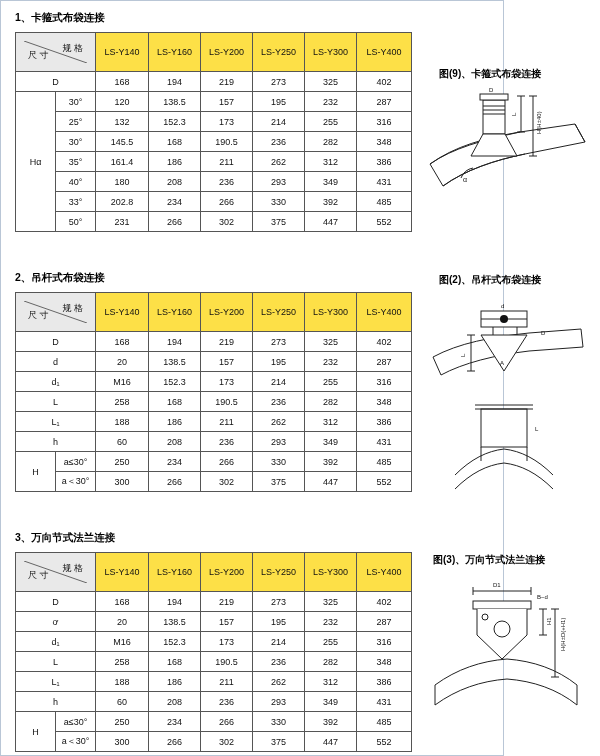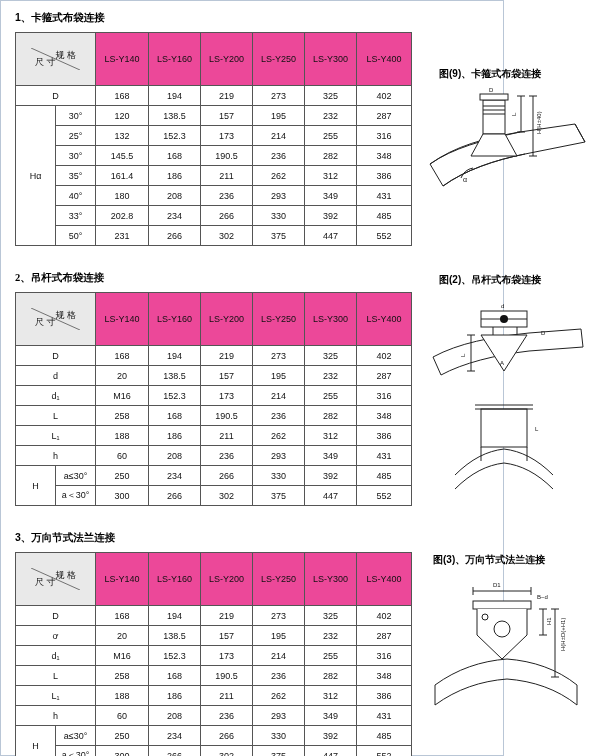--- a/index.html
+++ b/index.html
@@ -54,27 +54,27 @@
     text-align: center;
     vertical-align: middle;
     font-size: 9px;
     font-weight: normal;
     padding: 0;
     height: 19px;
     color: #111;
     background: #fff;
   }
   table.spec td.hdr {
-    background: #ec4899;
+    background: #fde047;
     font-size: 9px;
   }
   table.spec td.corner {
     background: #e9e9e9;
     position: relative;
-    padding: 15px;
+    padding: 8px;
   }
   .corner-inner {
     position: relative;
     width: 100%;
     height: 100%;
     overflow: hidden;
   }
   .corner-inner .diag {
     position: absolute;
     left: 0;
@@ -242,21 +242,21 @@
         </g>
         <text x="64" y="6" font-size="6" fill="#111">D</text>
         <text x="91" y="30" font-size="6" fill="#111" transform="rotate(-90 91,30)">L</text>
         <text x="116" y="48" font-size="6" fill="#111" transform="rotate(-90 116,48)">H(H±40)</text>
         <text x="38" y="96" font-size="7" fill="#111">α</text>
       </svg>
     </div>
   </div>
 
   <div class="section" style="top:260px;">
-    <div class="sec-title" style="top:10px;font-family:Liberation Serif, serif;">2、吊杆式布袋连接</div>
+    <div class="sec-title" style="top:10px;">2、吊杆式布袋连接</div>
 
     <table class="spec" style="left:14px; top:31px; width:396px;">
       <colgroup>
         <col style="width:40px">
           <col style="width:40px">
         <col style="width:53px">
           <col style="width:52px">
           <col style="width:52px">
           <col style="width:52px">
           <col style="width:52px">

